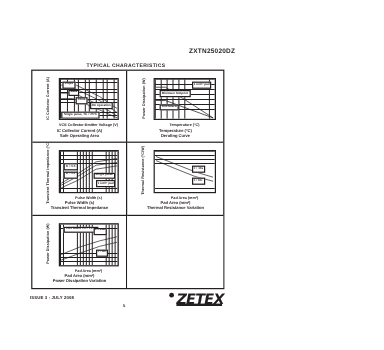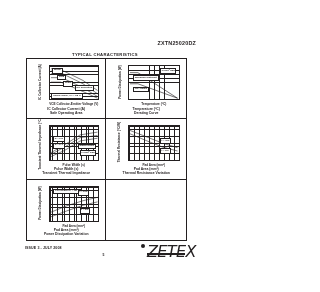--- a/index.html
+++ b/index.html
@@ -69,22 +69,22 @@
   svg.curve{position:absolute;inset:0;width:100%;height:100%;overflow:visible;}
   svg.curve path,svg.curve line,svg.curve polyline{fill:none;stroke:#231f20;}
 
   
   .foot-left{position:absolute;left:25px;top:246px;font-size:3.6px;
              font-weight:bold;color:#231f20;letter-spacing:.1px;}
   .pageno{position:absolute;left:0;right:0;top:253px;text-align:center;
           font-size:3.4px;font-weight:bold;color:#231f20;}
 
   .logo{position:absolute;left:139px;top:240px;width:48px;height:16px;}
-  .logo .zx{position:absolute;left:8px;top:1.5px;font-size:16px;
-            font-weight:normal;font-style:italic;letter-spacing:-.6px;
+  .logo .zx{position:absolute;left:8px;top:1.5px;font-size:12px;
+            font-weight:bold;font-style:italic;letter-spacing:-.6px;
             color:#231f20;font-family:"DejaVu Sans",sans-serif;}
   .logo .bar{position:absolute;left:8px;top:13.2px;width:38px;height:1.4px;
              background:#231f20;}
   .logo .dot{position:absolute;left:1.5px;top:3.5px;width:4.5px;height:4.5px;
              border-radius:50%;background:#231f20;}
 </style>
 </head>
 <body>
 
 <div class="page">

